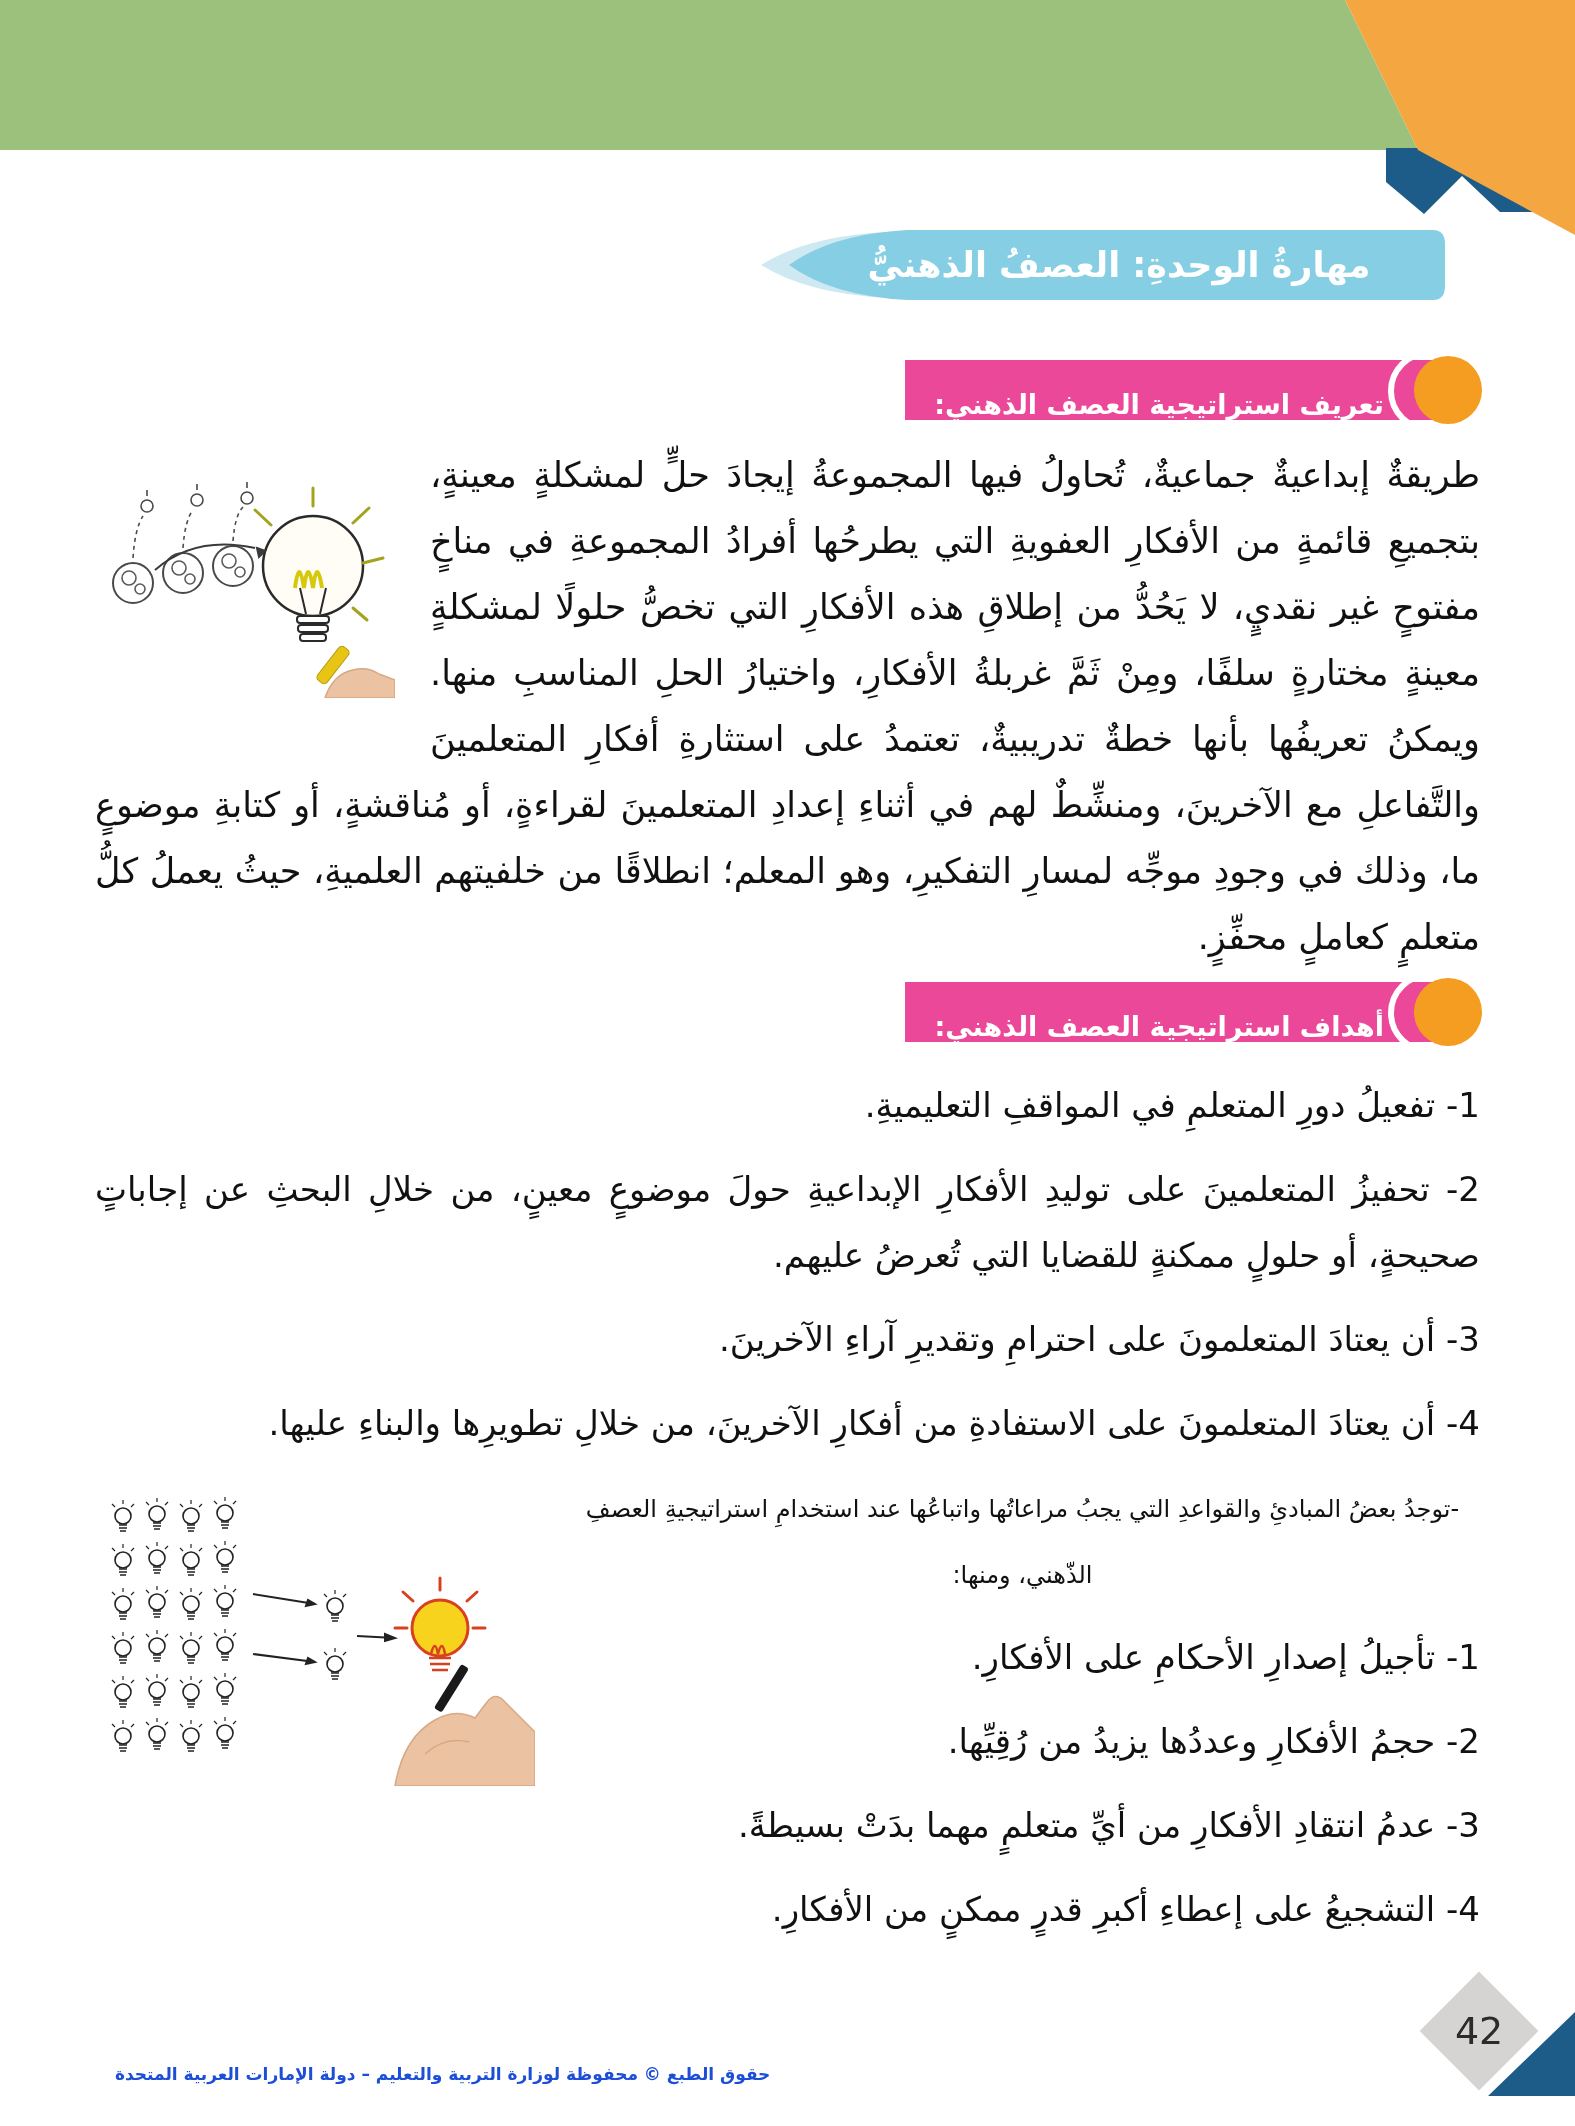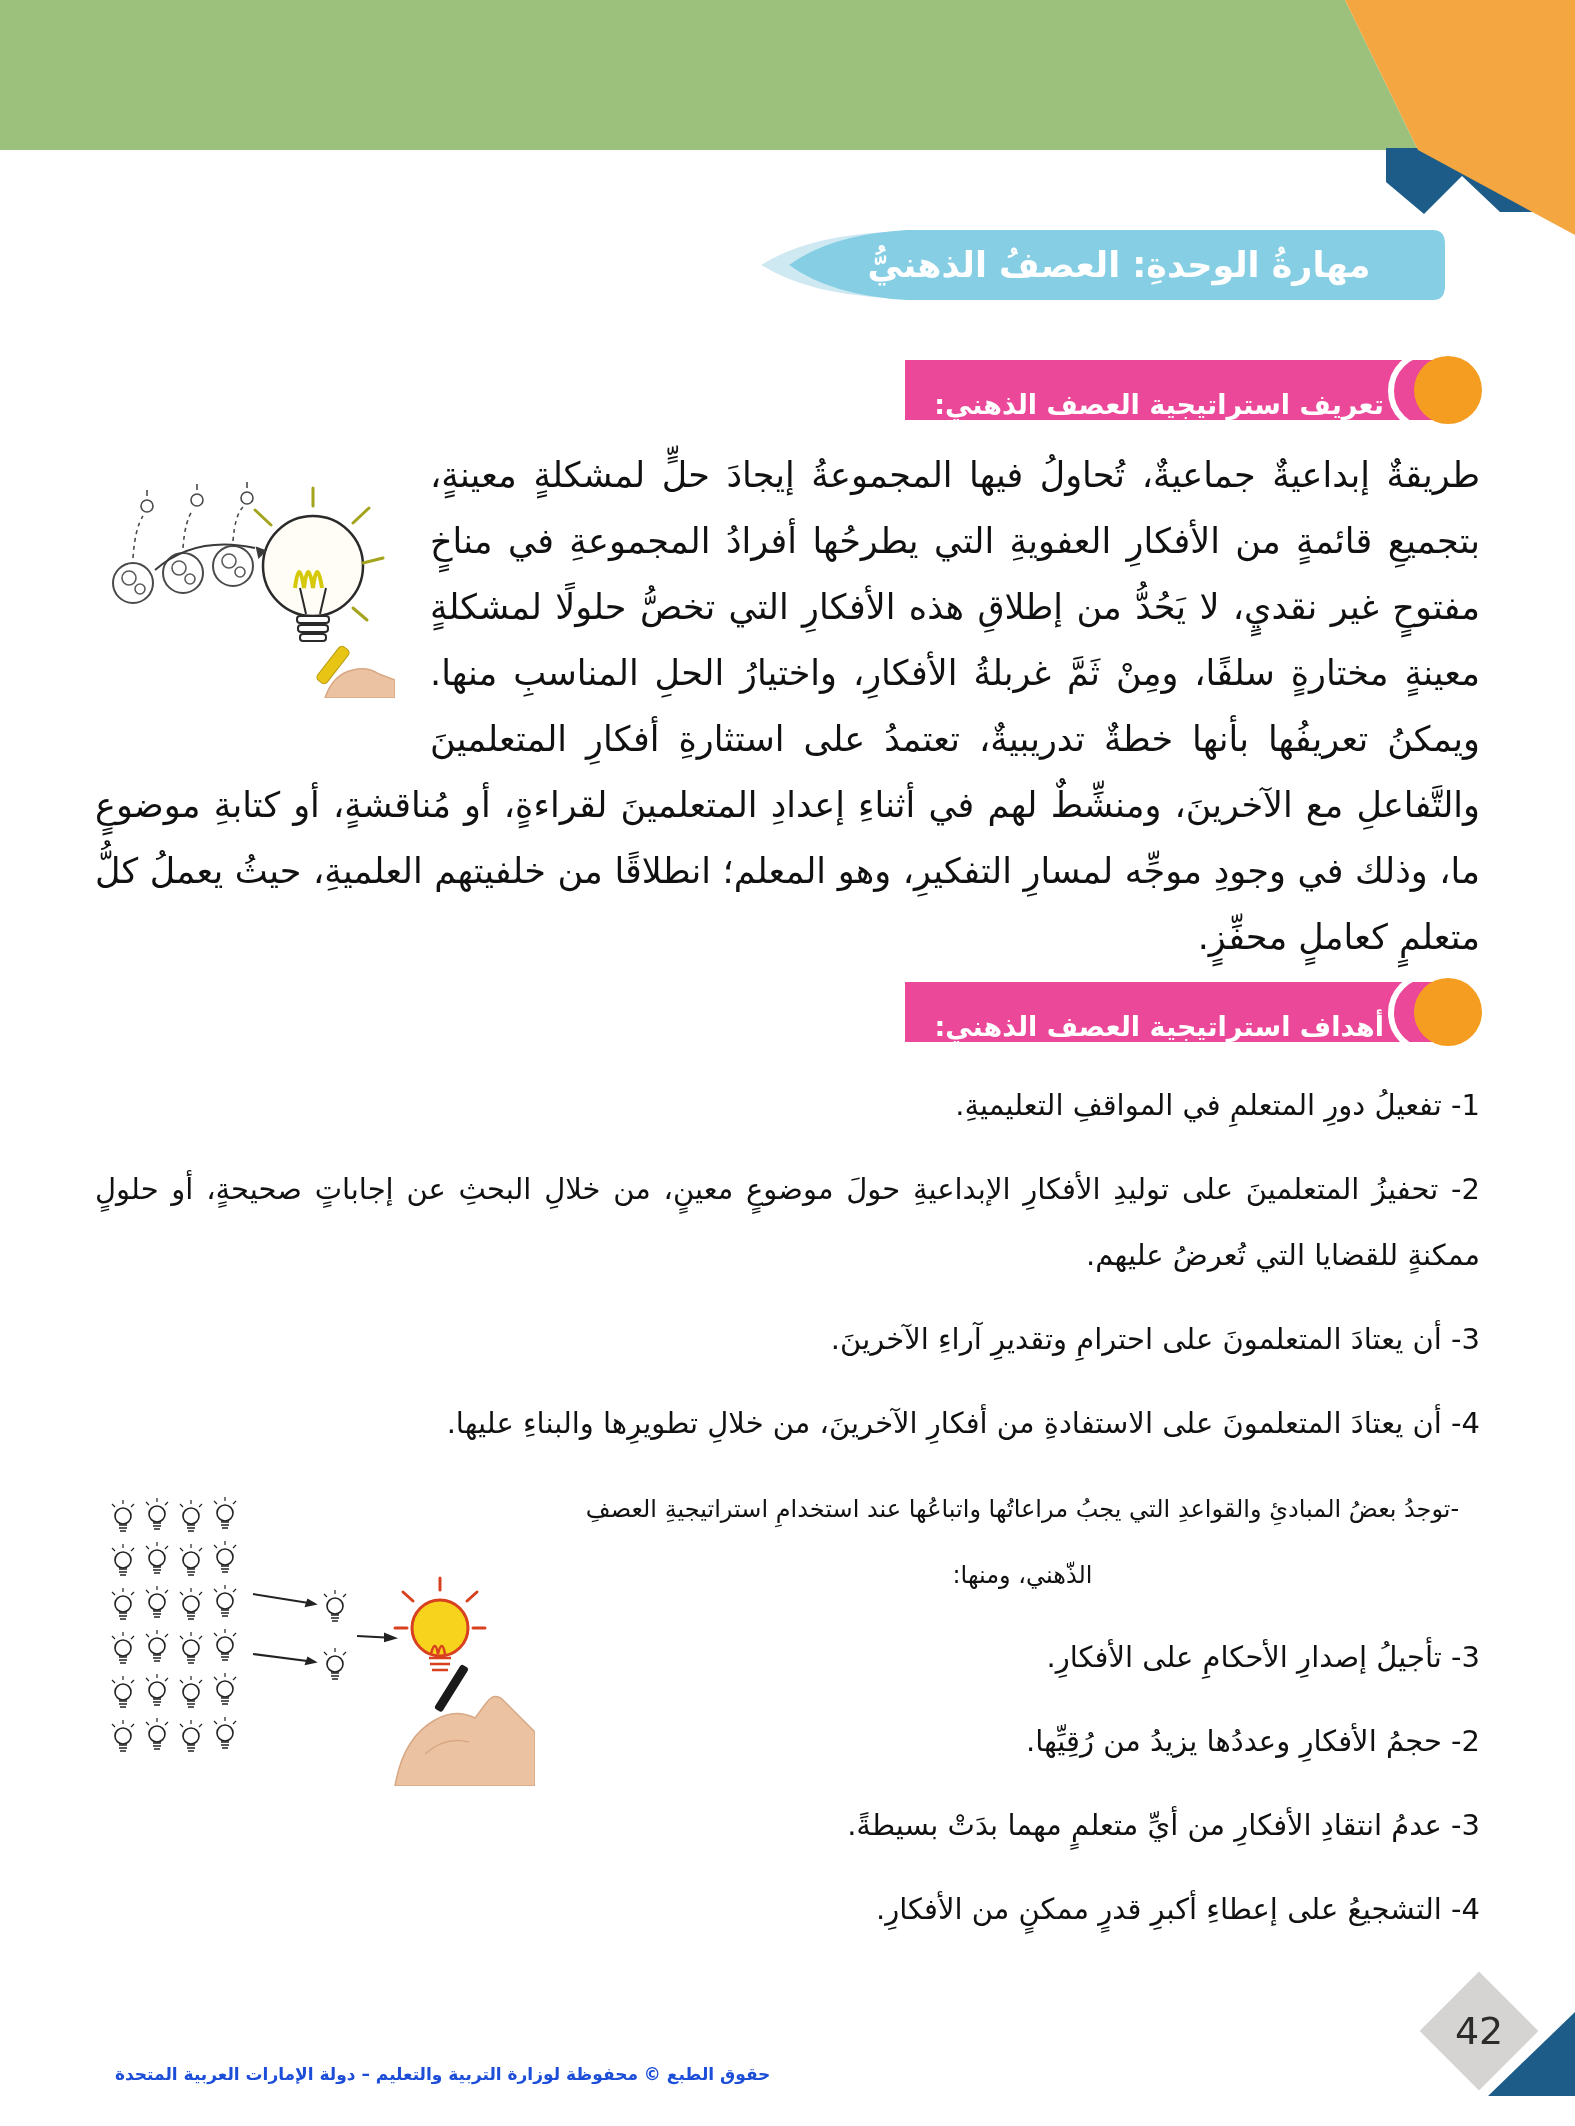--- a/index.html
+++ b/index.html
@@ -33,21 +33,21 @@
     position:absolute;right:-28px;top:-10px;width:70px;height:70px;
     border:6px solid #ffffff;border-radius:50%;background:transparent;
   }
   .sec-dot{
     position:absolute;right:-40px;top:-4px;width:68px;height:68px;
     border-radius:50%;background:#f59d20;
   }
   .body-text{
     font-size:35px;line-height:66px;text-align:justify;margin:22px 0 0 0;
   }
-  .item{font-size:29px;line-height:66px;margin:0 0 18px 0;text-align:justify;}
+  .item{font-size:34px;line-height:66px;margin:0 0 18px 0;text-align:justify;}
   .goals-items{margin-top:30px;}
   .h2-gap{margin-top:12px;}
   .h3-gap{margin-top:10px;}
   .importance-body{margin-top:20px;}
   .intro{font-size:24px;line-height:66px;text-align:center;margin:0 0 16px 0;}
   .illus1{float:left;width:300px;height:250px;margin:6px 35px 12px 0;}
   .illus2{float:left;width:440px;height:300px;margin:10px 30px 10px 0;}
   
   .footer-text{
     position:absolute;left:115px;bottom:42px;direction:rtl;
@@ -223,21 +223,21 @@
           <line x1="318" y1="115" x2="308" y2="106"></line>
           <line x1="378" y1="142" x2="390" y2="142"></line>
           <line x1="312" y1="142" x2="300" y2="142"></line>
         </g>
 
         <rect x="352" y="176" width="9" height="52" rx="3" transform="rotate(32 356 202)" fill="#1a1a1a"></rect>
         <path d="M440,300 L300,300 Q308,252 340,234 Q360,222 380,232 L392,216 Q400,206 408,214 L440,246 Z" fill="#ecc3a2" stroke="#d8a783" stroke-width="1.5"></path>
         <path d="M330,268 q20,-18 44,-12" fill="none" stroke="#d8a783" stroke-width="1.5"></path>
       </svg>
       <p class="intro">-توجدُ بعضُ المبادئِ والقواعدِ التي يجبُ مراعاتُها واتباعُها عند استخدامِ استراتيجيةِ العصفِ الذّهني، ومنها:</p>
-      <div class="item">3- تأجيلُ إصدارِ الأحكامِ على الأفكارِ.</div>
+      <div class="item">1- تأجيلُ إصدارِ الأحكامِ على الأفكارِ.</div>
       <div class="item">2- حجمُ الأفكارِ وعددُها يزيدُ من رُقِيِّها.</div>
       <div class="item">3- عدمُ انتقادِ الأفكارِ من أيِّ متعلمٍ مهما بدَتْ بسيطةً.</div>
       <div class="item">4- التشجيعُ على إعطاءِ أكبرِ قدرٍ ممكنٍ من الأفكارِ.</div>
     </div>
 
   </div>
 
   <div class="footer-text">حقوق الطبع © محفوظة لوزارة التربية والتعليم – دولة الإمارات العربية المتحدة</div>
   <div class="corner-triangle"></div>
   <div class="page-diamond">

